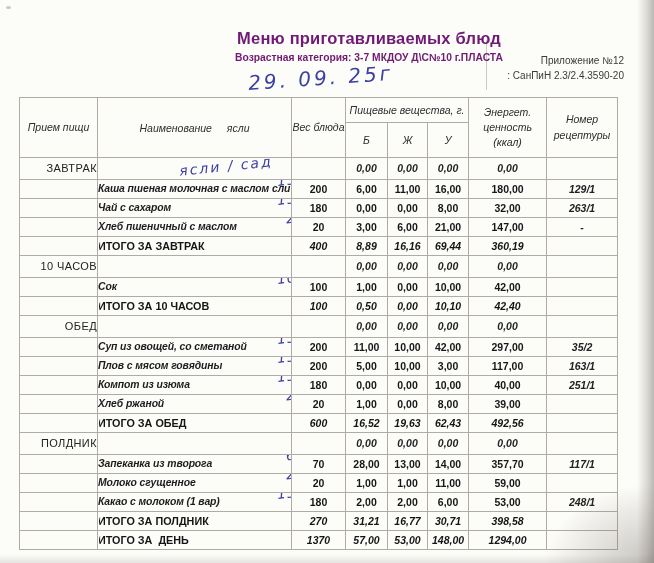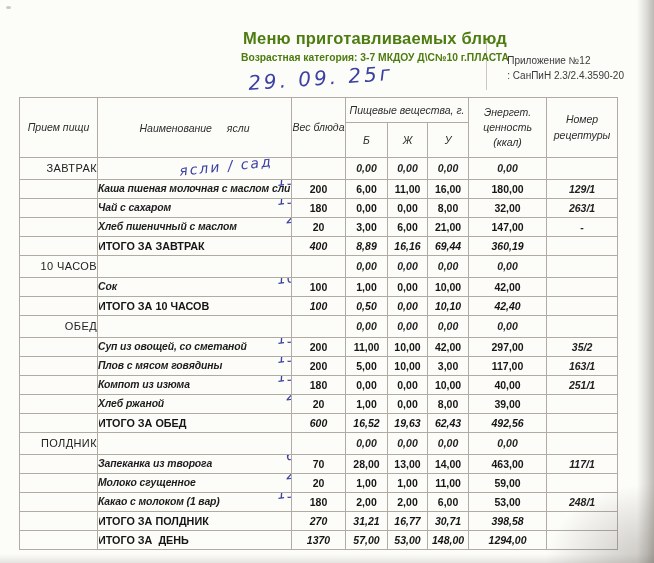--- a/index.html
+++ b/index.html
@@ -29,24 +29,24 @@
     position:absolute; left:6px; top:6px; width:5px; height:3px;
     background:#a19b93; opacity:.55; border-radius:50%;
   }
   .scan-artifact-line {
     position:absolute; left:486px; top:40px; width:1px; height:50px; background:#cdc8c1;
   }
   
   .approve { position:absolute; left:30px; top:37px; font-size:9.5px; color:#3a3a3a; }
   .approve-row2 { margin-top:5px; white-space:nowrap; }
   .sign-line { display:inline-block; width:58px; border-bottom:1px solid #8a857e; margin:0 5px; height:9px; }
-  .titleblock { position:absolute; left:232px; top:29px; width:286px; text-align:center; color:#4d7c0f; }
+  .titleblock { position:absolute; left:226px; top:29px; width:286px; text-align:center; color:#701a75; }
   .title { font-size:16.5px; font-weight:bold; letter-spacing:.2px; white-space:nowrap; }
   .subtitle { font-size:10.3px; font-weight:bold; margin-top:4px; white-space:nowrap; }
-  .appendix { position:absolute; right:30px; top:54px; text-align:left; font-size:10px; color:#3a3a3a; line-height:1.45; }
+  .appendix { position:absolute; right:30px; top:54px; text-align:right; font-size:10px; color:#3a3a3a; line-height:1.45; }
   .hw { color:#3c40a0; font-family:"DejaVu Sans", sans-serif; font-style:italic; }
   .hw-date {
     position:absolute; left:248px; top:66px; font-size:20px; letter-spacing:3px;
     transform:rotate(-4deg); color:#3d41a2; font-style:italic;
   }
   
   table.menu {
     position:absolute; left:19px; top:97px; width:598px;
     border-collapse:collapse; table-layout:fixed;
   }
@@ -283,21 +283,21 @@
           <td class="c-kcal">0,00</td>
           <td class="c-recipe"></td>
         </tr>
         <tr class="row-dish">
           <td class="c-meal"></td>
           <td class="c-name"><span class="dish-name">Запеканка из творога</span><span class="hw-portion">60/</span></td>
           <td class="c-weight">70</td>
           <td class="c-b">28,00</td>
           <td class="c-zh">13,00</td>
           <td class="c-u">14,00</td>
-          <td class="c-kcal">463,00</td>
+          <td class="c-kcal">357,70</td>
           <td class="c-recipe">117/1</td>
         </tr>
         <tr class="row-dish">
           <td class="c-meal"></td>
           <td class="c-name"><span class="dish-name">Молоко сгущенное</span><span class="hw-portion">20/</span></td>
           <td class="c-weight">20</td>
           <td class="c-b">1,00</td>
           <td class="c-zh">1,00</td>
           <td class="c-u">11,00</td>
           <td class="c-kcal">59,00</td>

